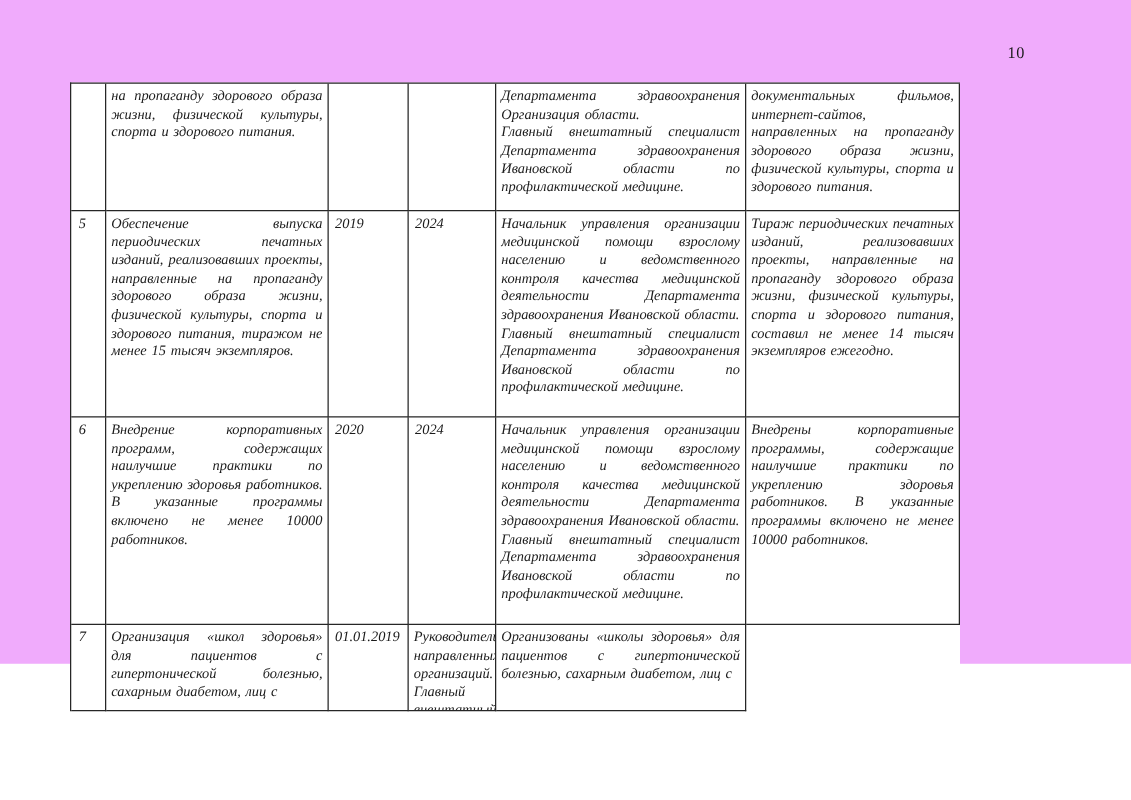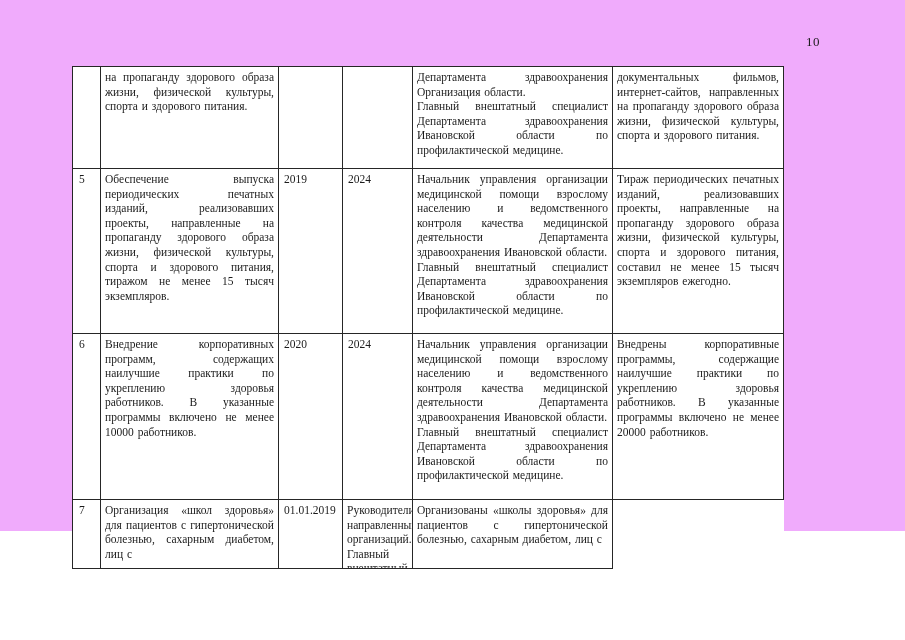--- a/index.html
+++ b/index.html
@@ -22,28 +22,29 @@
   .page-number {
     position: absolute;
     top: 34px;
     left: 806px;
     font-size: 13px;
     letter-spacing: 0.5px;
     color: #1b1b1b;
   }
   .doc-table {
     position: absolute;
-    left: 72px;
+    left: 56px;
     top: 66px;
     display: grid;
     grid-template-columns: 28px 178px 64px 70px 200px 171px;
     grid-template-rows: 102px 165px 166px 69px;
     border-top: 1.5px solid #262626;
     border-left: 1.5px solid #262626;
     background: #ffffff;
+    font-style: italic;
   }
   .td {
     box-sizing: border-box;
     border-right: 1.5px solid #262626;
     border-bottom: 1.5px solid #262626;
     overflow: hidden;
     font-size: 11.5px;
     line-height: 14.6px;
     padding: 3px 4px 0 4px;
     word-spacing: 1px;
@@ -80,35 +81,35 @@
     <div class="td c-text">
         <p>Обеспечение выпуска периодических печатных изданий, реализовавших проекты, направленные на пропаганду здорового образа жизни, физической культуры, спорта и здорового питания, тиражом не менее 15 тысяч экземпляров.</p>
       </div>
     <div class="td c-date">2019</div>
     <div class="td c-date">2024</div>
     <div class="td c-text">
       <p>Начальник управления организации медицинской помощи взрослому населению и ведомственного контроля качества медицинской деятельности Департамента здравоохранения Ивановской области.</p>
       <p>Главный внештатный специалист Департамента здравоохранения Ивановской области по профилактической медицине.</p>
     </div>
     <div class="td c-text">
-        <p>Тираж периодических печатных изданий, реализовавших проекты, направленные на пропаганду здорового образа жизни, физической культуры, спорта и здорового питания, составил не менее 15 тысяч экземпляров ежегодно.</p>
+        <p>Тираж периодических печатных изданий, реализовавших проекты, направленные на пропаганду здорового образа жизни, физической культуры, спорта и здорового питания, составил не менее 14 тысяч экземпляров ежегодно.</p>
       </div>
 
     <div class="td c-num">6</div>
     <div class="td c-text">
         <p>Внедрение корпоративных программ, содержащих наилучшие практики по укреплению здоровья работников. В указанные программы включено не менее 10000 работников.</p>
       </div>
     <div class="td c-date">2020</div>
     <div class="td c-date">2024</div>
     <div class="td c-text">
       <p>Начальник управления организации медицинской помощи взрослому населению и ведомственного контроля качества медицинской деятельности Департамента здравоохранения Ивановской области.</p>
       <p>Главный внештатный специалист Департамента здравоохранения Ивановской области по профилактической медицине.</p>
     </div>
     <div class="td c-text">
-        <p>Внедрены корпоративные программы, содержащие наилучшие практики по укреплению здоровья работников. В указанные программы включено не менее 20000 работников.</p>
+        <p>Внедрены корпоративные программы, содержащие наилучшие практики по укреплению здоровья работников. В указанные программы включено не менее 10000 работников.</p>
       </div>
 
     <div class="td c-num">7</div>
     <div class="td c-text">
         <p>Организация «школ здоровья» для пациентов с гипертонической болезнью, сахарным диабетом, лиц с</p>
       </div>
     <div class="td c-date">01.01.2019</div>
     <div class="td c-text">
       <p>Руководители направленных организаций.</p>
       <p>Главный внештатный специалист Департамента здравоохранения</p>

